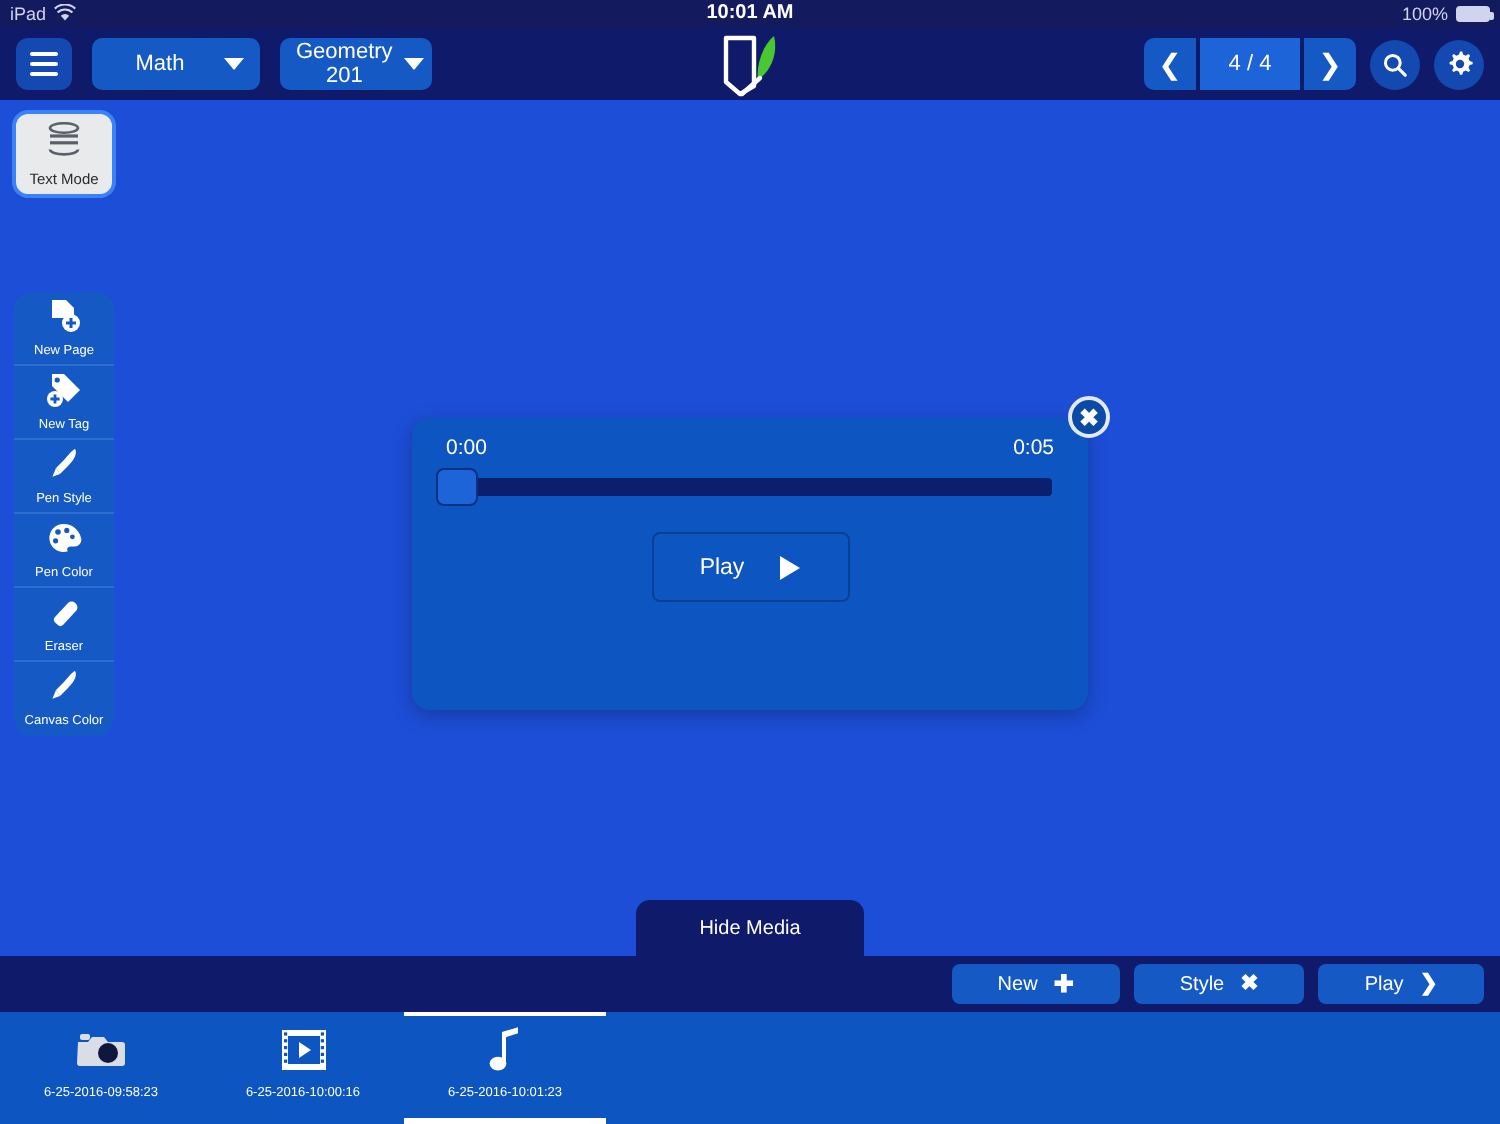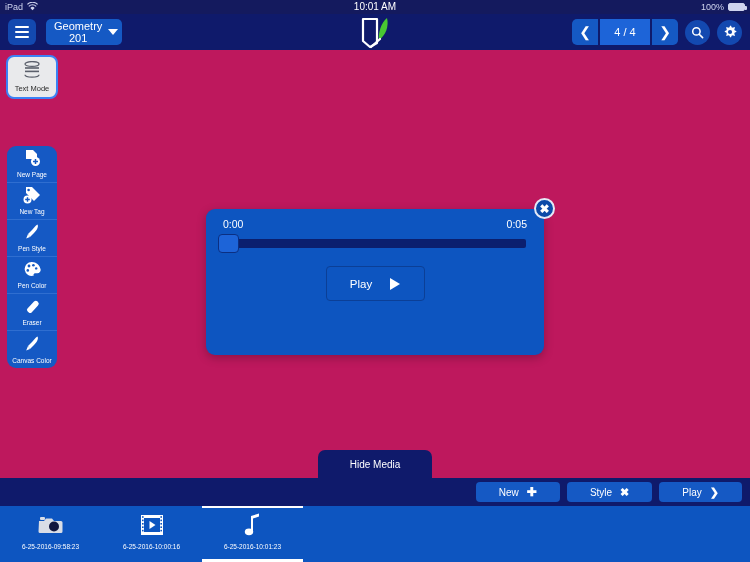--- a/index.html
+++ b/index.html
@@ -5,21 +5,21 @@
   * { box-sizing: border-box; margin: 0; padding: 0; }
   html, body {
     width: 750px; height: 562px;
     font-family: "Liberation Sans", sans-serif;
     overflow: hidden;
     background: #e4e9f7;
   }
   #app {
     position: relative;
     width: 750px; height: 562px;
-    background: #be185d;
+    background: #1d4ed8;
   }
 
   
   .statusbar {
     position: absolute; top: 0; left: 0;
     width: 750px; height: 14px;
     background: #141a5e;
     display: flex; align-items: center;
     padding: 0 5px;
     color: #cfd4ef;
@@ -76,21 +76,21 @@
 
   .brand {
     position: absolute; left: 50%; top: 14px;
     transform: translateX(-50%);
     width: 44px; height: 36px;
     display: flex; align-items: center; justify-content: center;
   }
   .clock {
     position: absolute; left: 50%; top: 1px;
     transform: translateX(-50%);
-    color: #fff; font-size: 10px; font-weight: normal;
+    color: #fff; font-size: 10px; font-weight: bold;
     z-index: 5; white-space: nowrap;
   }
 
   .tb-right { margin-left: auto; display: flex; align-items: center; gap: 7px; }
   .pager {
     display: flex; align-items: center;
     height: 26px; border-radius: 5px; overflow: hidden;
   }
   .pg-btn {
     width: 26px; height: 26px; background: #1559c4;
@@ -269,20 +269,24 @@
       <span>100%</span>
       <span class="battery-icon"></span>
     </div>
   </div>
 
   <div class="toolbar">
     <div class="hamburger">
       <span></span>
         <span></span>
         <span></span>
+    </div>
+    <div class="dropdown dd-math">
+      <span style="flex:1;text-align:center">Math</span>
+      <span class="chev"></span>
     </div>
     <div class="dropdown dd-course">
       <span style="flex:1;text-align:center">Geometry 201</span>
       <span class="chev"></span>
     </div>
 
     <div class="tb-right">
       <div class="pager">
         <div class="pg-btn">❮</div>
         <div class="pg-count">4 / 4</div>

